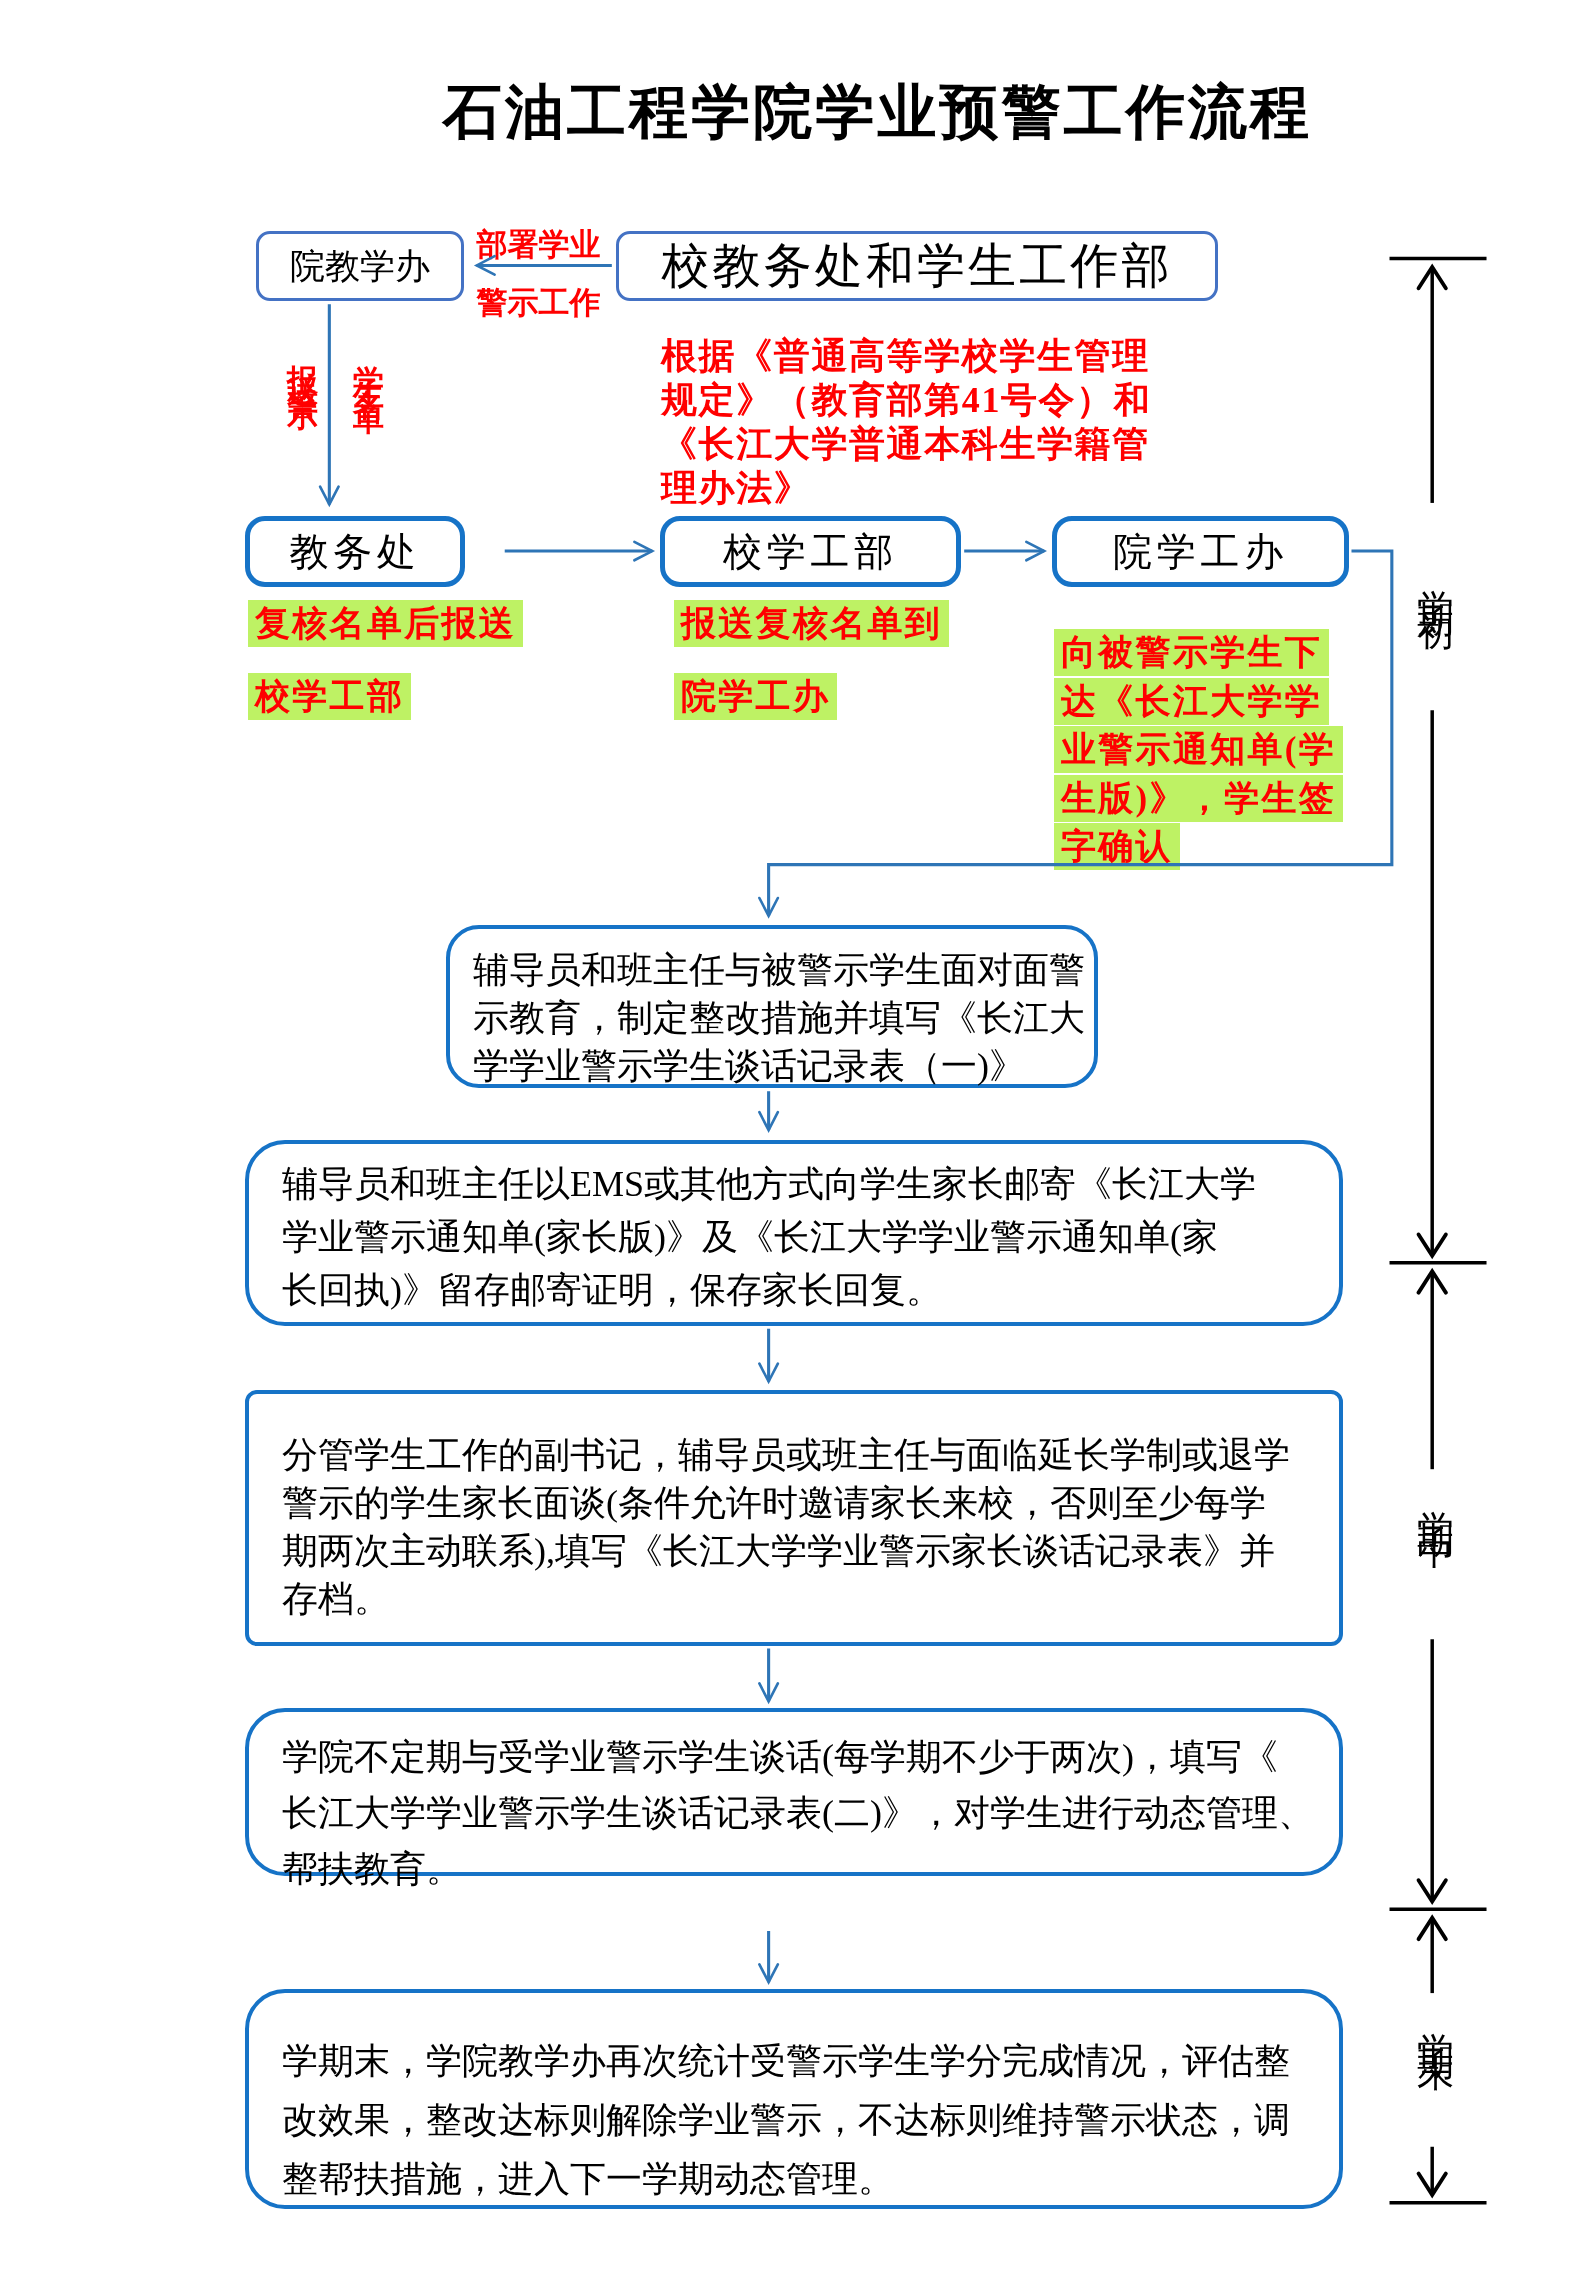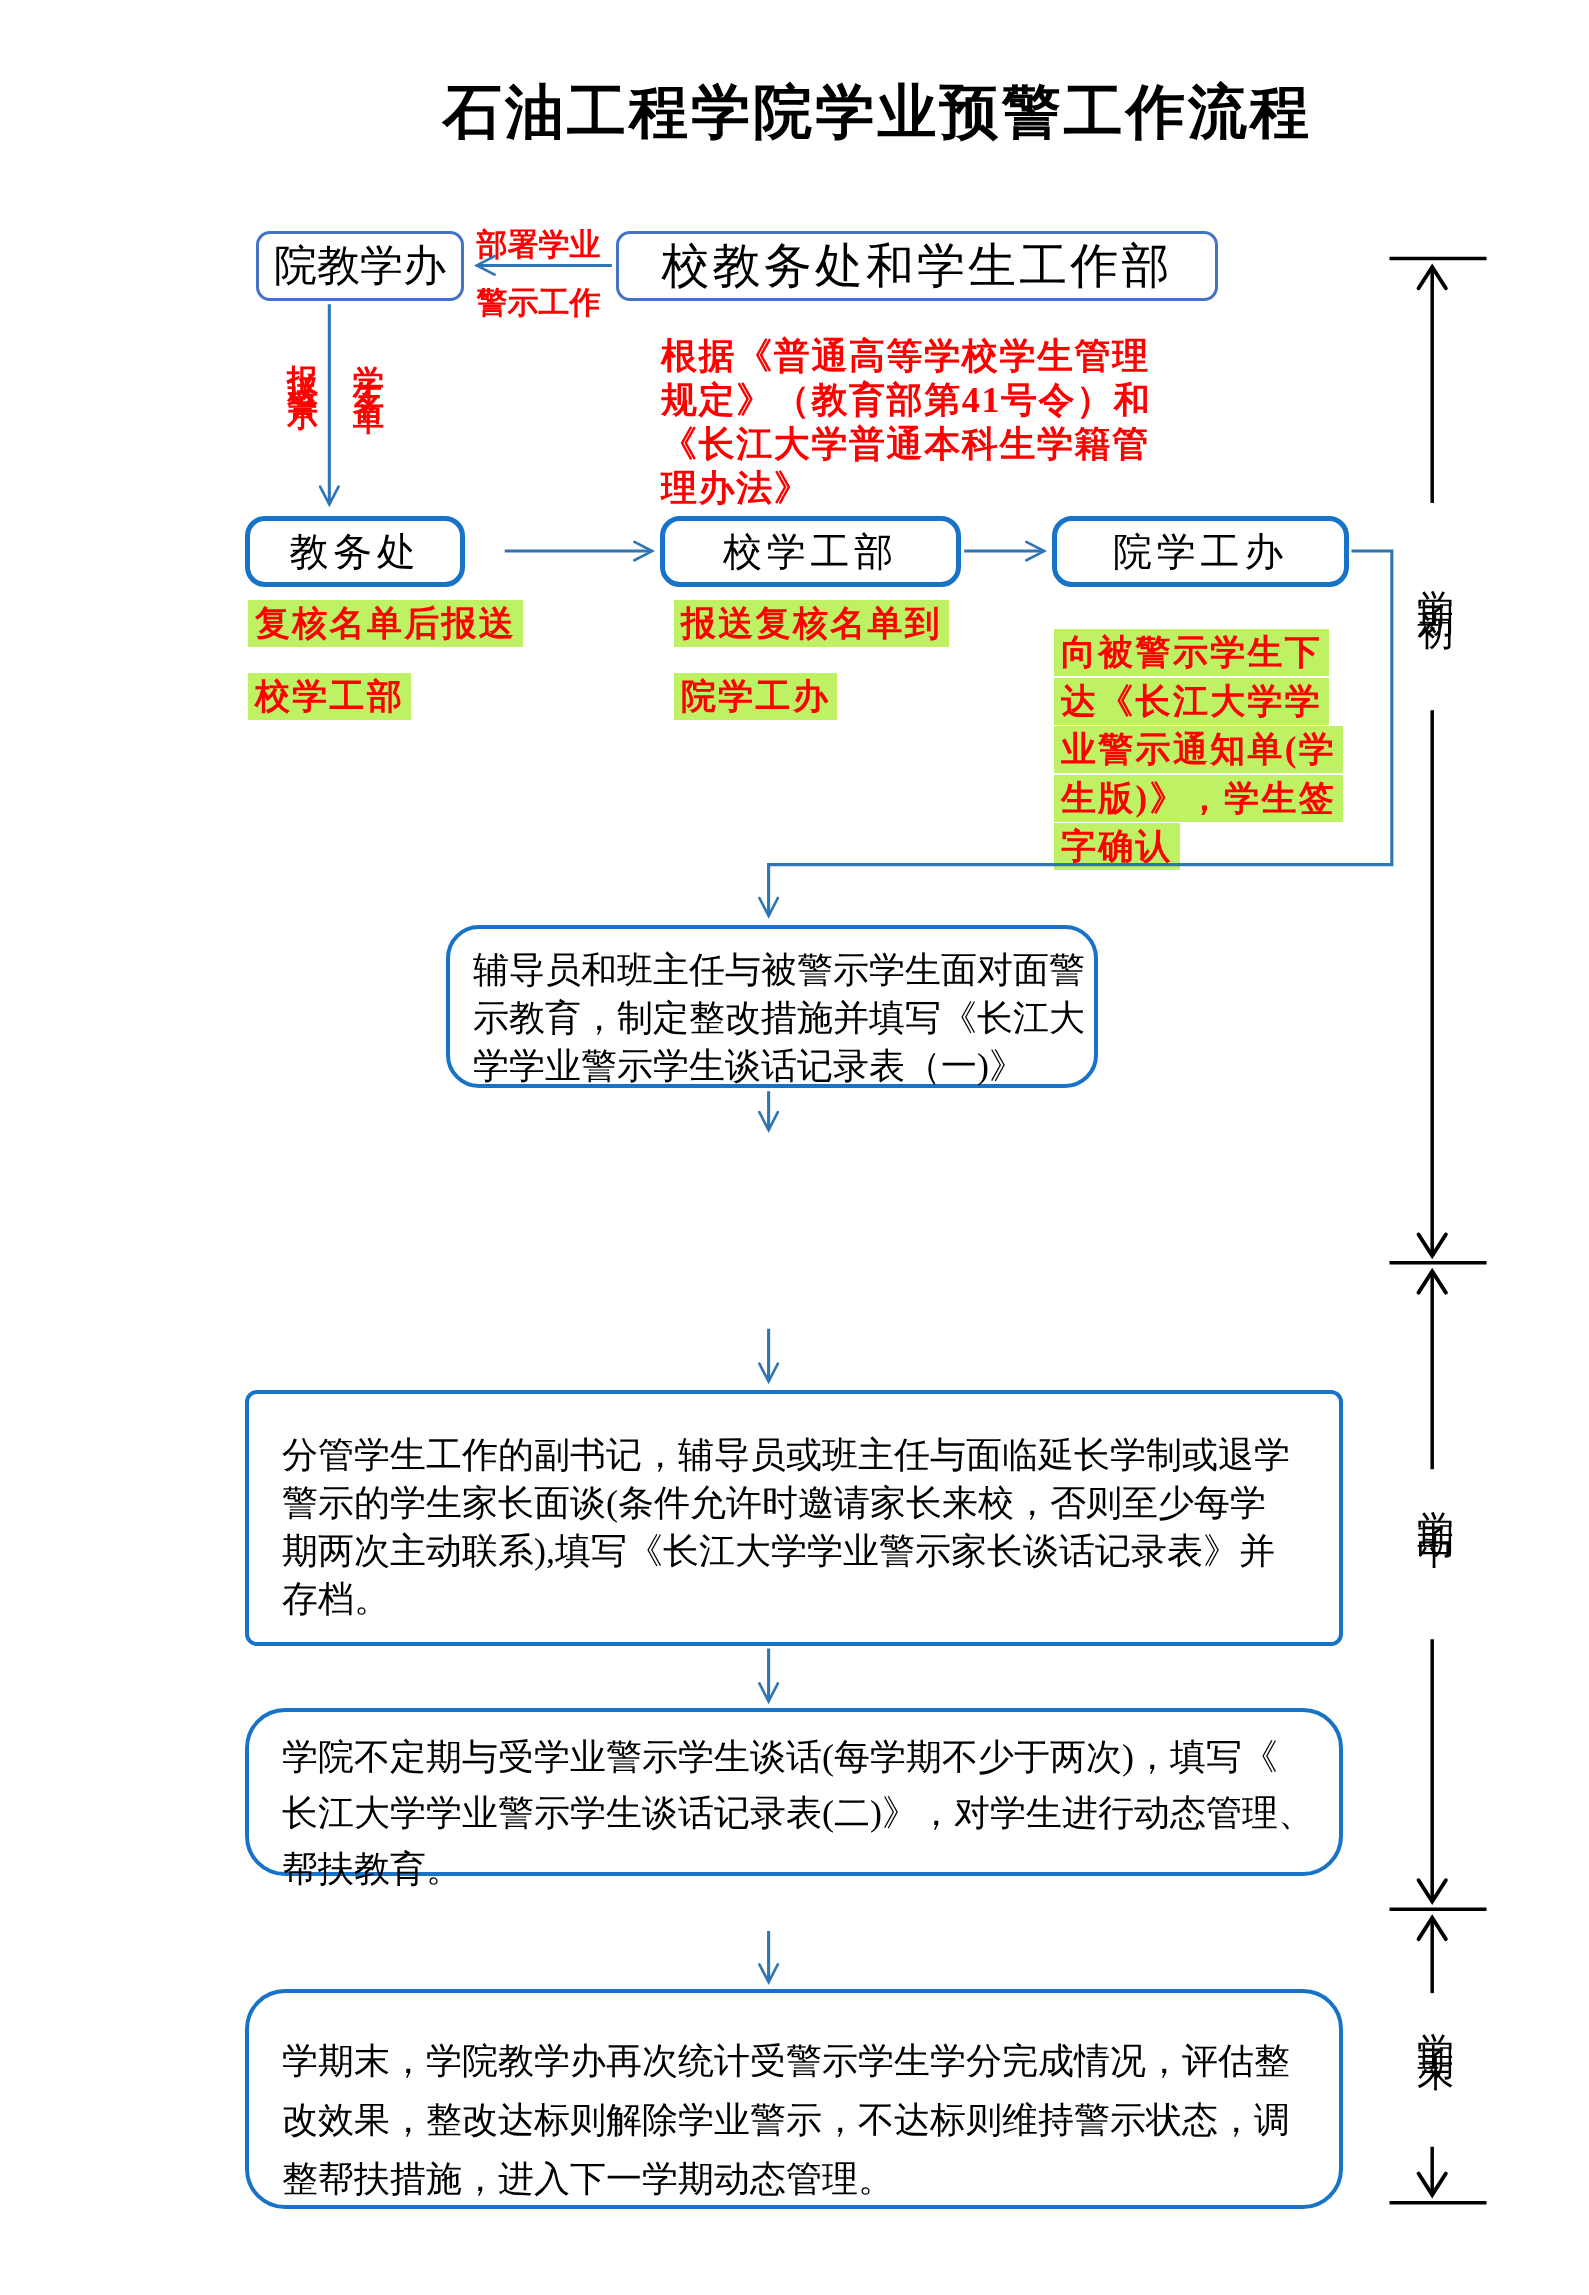--- a/index.html
+++ b/index.html
@@ -15,21 +15,21 @@
     font-size:59px;font-weight:900;letter-spacing:3.1px;color:#000;
     text-align:center;line-height:82px;white-space:nowrap;
   }
   
   .node{
     background:#fff;display:flex;align-items:center;justify-content:center;
     color:#000;white-space:nowrap;box-sizing:border-box;z-index:2;
   }
   .row1{border:3.9px solid #4472C4;border-radius:14px;}
   .row2{border:5.4px solid #1673C7;border-radius:20px;}
-  .boxA{left:256px;top:231px;width:208px;height:70px;font-size:43px;}
+  .boxA{left:256px;top:231px;width:208px;height:70px;font-size:35px;}
   .boxB{left:616px;top:231px;width:602px;height:70px;font-size:48px;letter-spacing:3.1px;}
   .boxC{left:245px;top:516px;width:220px;height:71px;font-size:39px;letter-spacing:4.7px;}
   .boxD{left:660px;top:516px;width:301px;height:71px;font-size:39px;letter-spacing:4.7px;}
   .boxE{left:1052px;top:516px;width:297px;height:71px;font-size:39px;letter-spacing:4.7px;}
   
   .bigbox{
     background:#fff;border:4.7px solid #1673C7;box-sizing:border-box;
     color:#000;z-index:2;font-size:36px;
   }
   .p1{left:446px;top:925px;width:652px;height:163px;border-radius:33px;padding:17px 23px;line-height:48px;}
@@ -128,20 +128,25 @@
     <div class="hl">业警示通知单(学</div>
     <div class="hl">生版)》，学生签</div>
     <div class="hl">字确认</div>
   </div>
 
   <div class="abs bigbox p1">
     <div class="tline">辅导员和班主任与被警示学生面对面警</div>
     <div class="tline">示教育，制定整改措施并填写《长江大</div>
     <div class="tline">学学业警示学生谈话记录表（一)》</div>
   </div>
+  <div class="abs bigbox p2">
+    <div class="tline">辅导员和班主任以EMS或其他方式向学生家长邮寄《长江大学</div>
+    <div class="tline">学业警示通知单(家长版)》及《长江大学学业警示通知单(家</div>
+    <div class="tline">长回执)》留存邮寄证明，保存家长回复。</div>
+  </div>
   <div class="abs bigbox p3">
     <div class="tline">分管学生工作的副书记，辅导员或班主任与面临延长学制或退学</div>
     <div class="tline">警示的学生家长面谈(条件允许时邀请家长来校，否则至少每学</div>
     <div class="tline">期两次主动联系),填写《长江大学学业警示家长谈话记录表》并</div>
     <div class="tline">存档。</div>
   </div>
   <div class="abs bigbox p4">
     <div class="tline">学院不定期与受学业警示学生谈话(每学期不少于两次)，填写《</div>
     <div class="tline">长江大学学业警示学生谈话记录表(二)》，对学生进行动态管理、</div>
     <div class="tline">帮扶教育。</div>

